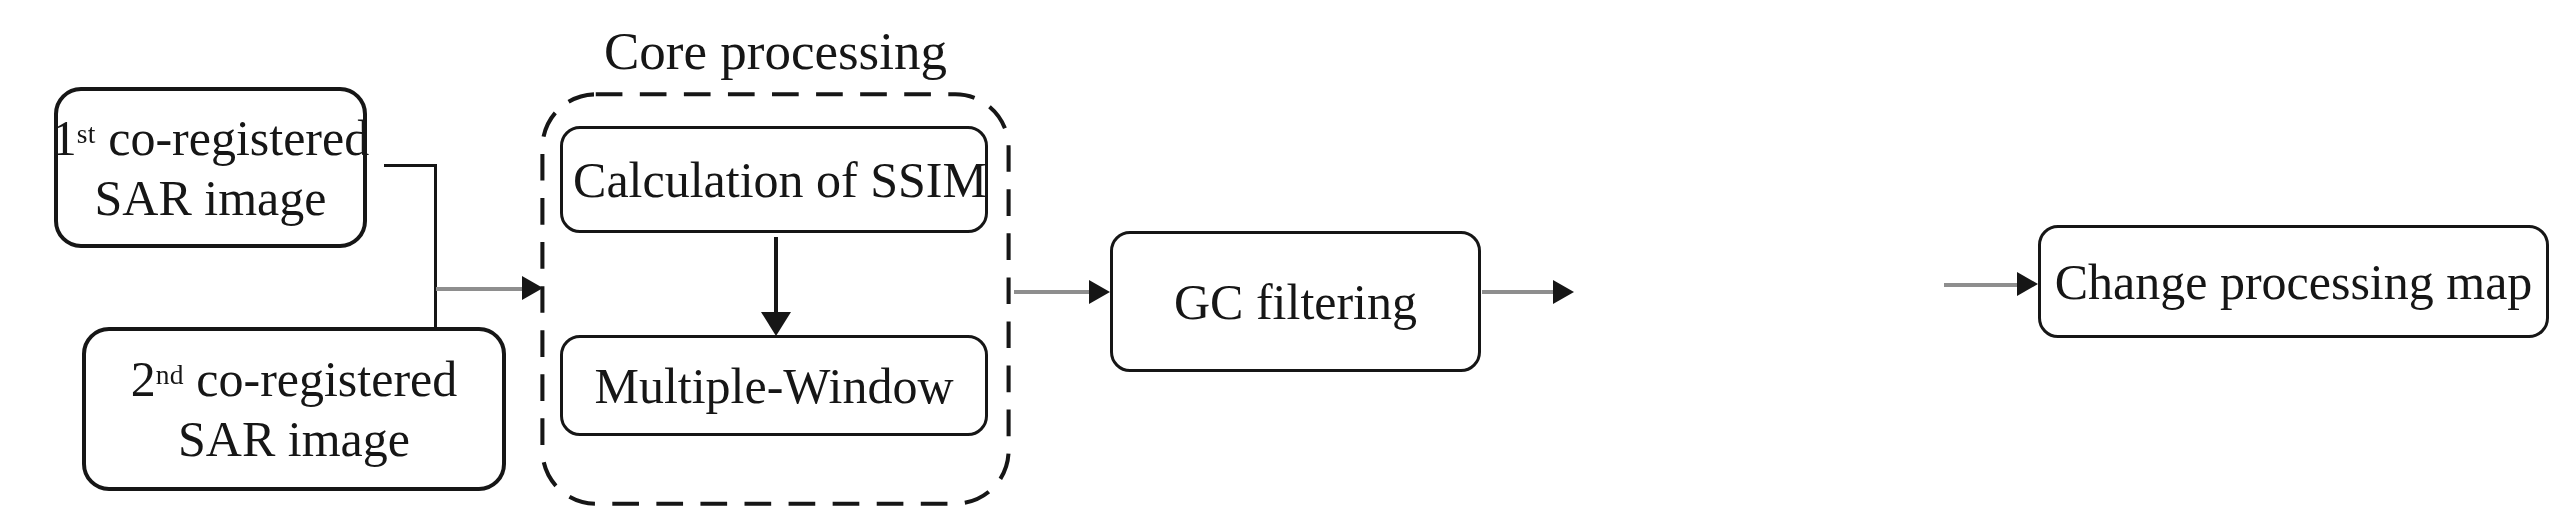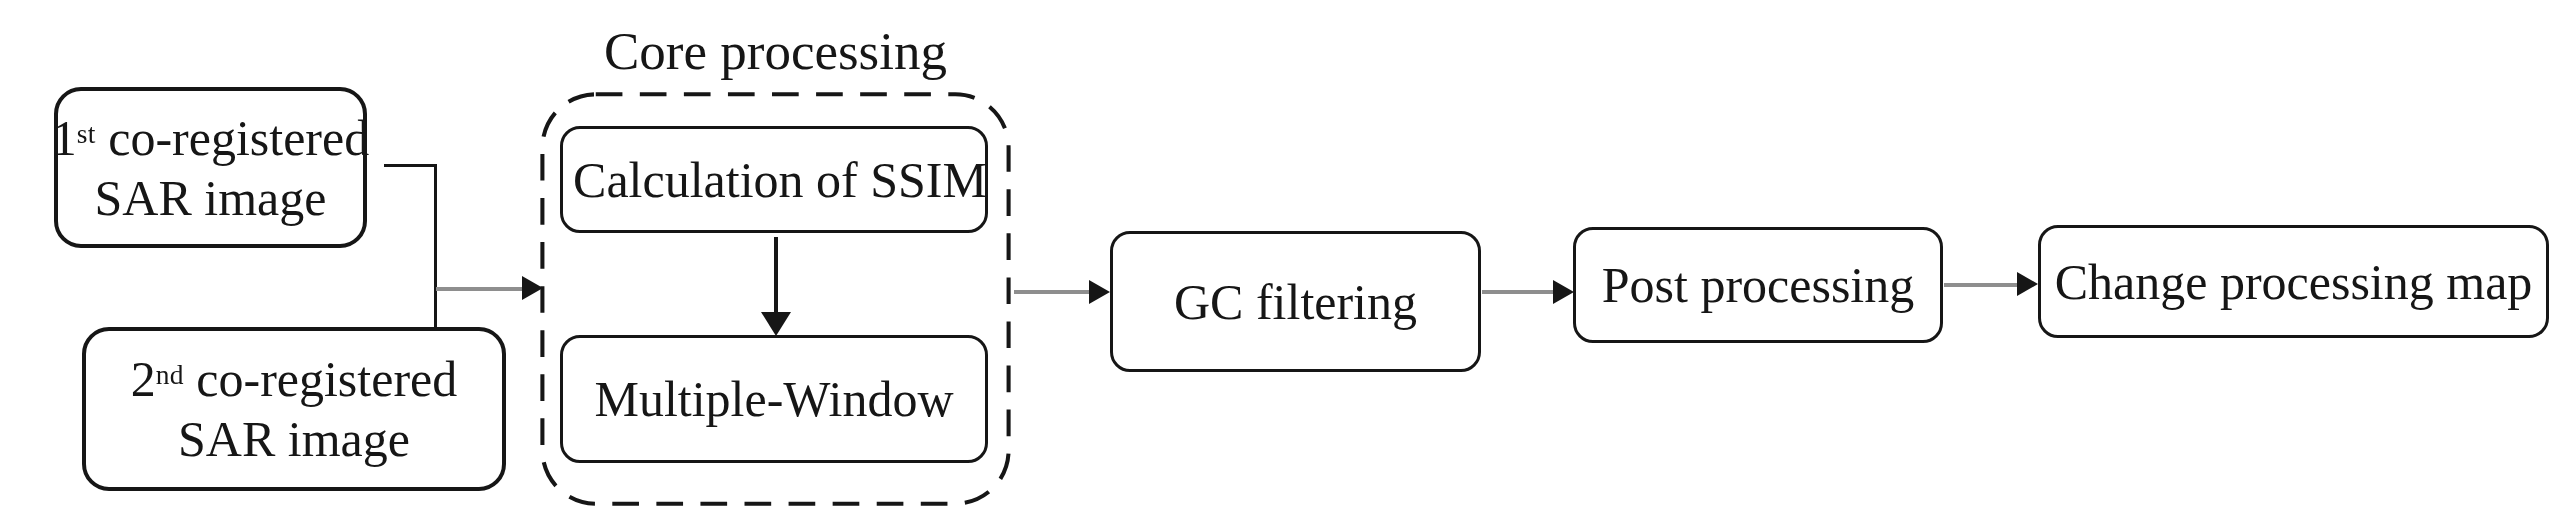--- a/index.html
+++ b/index.html
@@ -93,37 +93,34 @@
     <rect x="4" y="4" width="804" height="706" rx="92" ry="92" fill="none" stroke="#161616" stroke-width="7" stroke-dasharray="46 30"></rect>
   </svg>
 
   <div class="node" style="left:560px;top:126px;width:428px;height:107px;padding-left:12px;">
     <div>Calculation of SSIM</div>
   </div>
 
   <div class="shaft v" style="left:774px;top:237px;width:3.5px;height:77px;"></div>
   <div class="head down" style="left:761px;top:312px;"></div>
 
-  <div class="node" style="left:560px;top:335px;width:428px;height:128px;">
+  <div class="node" style="left:560px;top:335px;width:428px;height:101px;">
     <div>Multiple-Window</div>
   </div>
 
   <div class="shaft" style="left:1014px;top:290px;width:77px;"></div>
   <div class="head right" style="left:1089px;top:280px;"></div>
 
   <div class="node" style="left:1110px;top:231px;width:371px;height:141px;">
     <div>GC filtering</div>
   </div>
 
   <div class="shaft" style="left:1482px;top:290px;width:71px;"></div>
   <div class="head right" style="left:1553px;top:280px;"></div>
 
-  <div class="node" style="left:1573px;top:227px;width:370px;height:116px;">
-    <div>Post processing</div>
-  </div>
 
   <div class="shaft" style="left:1944px;top:283px;width:74px;"></div>
   <div class="head right" style="left:2017px;top:272px;"></div>
 
   <div class="node" style="left:2038px;top:225px;width:511px;height:113px;">
     <div>Change processing map</div>
   </div>
 
 </div>
 

